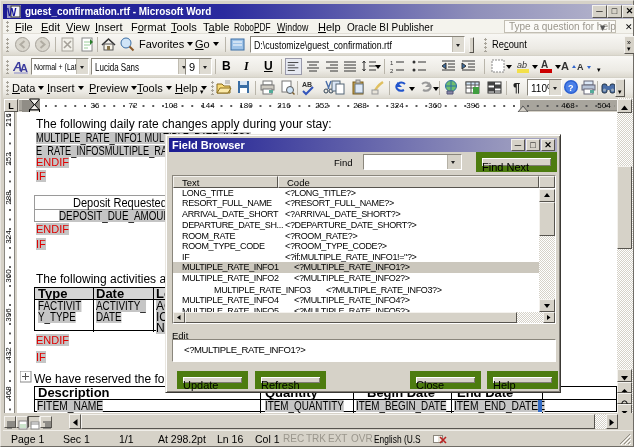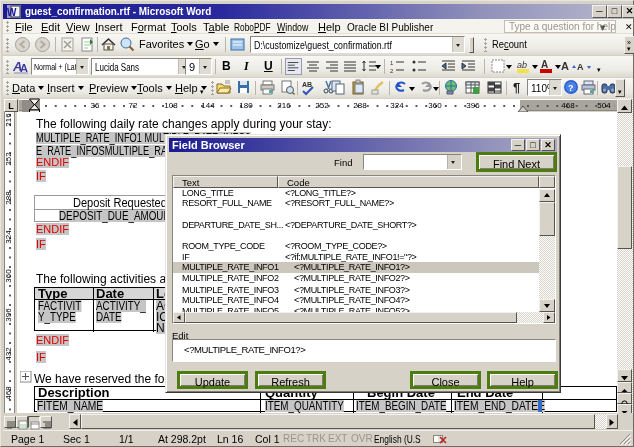--- a/index.html
+++ b/index.html
@@ -53,21 +53,21 @@
 #hscrollrow{position:absolute;left:2px;top:412px;width:630px;height:17px;background:#d6d2c8;}
 #hstrack{position:absolute;left:78px;top:1px;width:537px;height:15px;background:repeating-conic-gradient(#ffffff 0% 25%,#d6d2c8 0% 50%) 0 0/2px 2px;}
 
 #status{position:absolute;left:2px;top:429px;width:630px;height:16px;background:#d6d2c8;font-size:10.5px;color:#000;border-top:1px solid #f0eee9;}
 .st{position:absolute;top:2px;}
 .dim{color:#9a968c;}
 
 #dlg{position:absolute;left:164px;top:133px;width:396px;height:259px;background:#d6d2c8;border:1px solid;border-color:#e9e6e0 #3a3834 #3a3834 #e9e6e0;box-shadow:inset 1px 1px 0 #fff,inset -1px -1px 0 #807c74;font-size:9.5px;}
 #dtitle{position:absolute;left:3px;top:3px;width:388px;height:14px;background:linear-gradient(to right,#1b1b92,#8f8fba 80%,#a9a9c4);color:#fff;font-weight:bold;font-size:11px;line-height:14px;padding-left:3px;}
 .dbtn{position:absolute;width:14px;height:12px;top:1px;background:#d6d2c8;border:1px solid;border-color:#f4f2ee #57544e #57544e #f4f2ee;font-size:9px;color:#000;text-align:center;line-height:10px;}
-.btn{position:absolute;background:#d6d2c8;border:3px solid #4d7c0f;box-shadow:inset 1px 1px 0 #fff,inset -1px -1px 0 #807c74;text-align:center;font-size:11px;}
+.btn{position:absolute;background:#d6d2c8;border:6px solid #4d7c0f;box-shadow:inset 1px 1px 0 #fff,inset -1px -1px 0 #807c74;text-align:left;font-size:11px;}
 #list{position:absolute;left:6px;top:40px;width:384px;height:149px;border:1px solid;border-color:#8a867c #fff #fff #8a867c;background:#fff;overflow:hidden;}
 .lh{position:absolute;top:0;height:12px;background:#d6d2c8;border:1px solid;border-color:#f4f2ee #57544e #57544e #f4f2ee;font-size:9.5px;line-height:11px;padding-left:8px;}
 .lr{position:absolute;left:0px;width:360px;height:11px;line-height:11px;font-size:9px;letter-spacing:-0.35px;white-space:nowrap;padding-left:9px;}
 .lc2{position:absolute;left:112px;}
 </style></head>
 <body>
 <div id="win">
 
   <div id="titlebar">
     <svg class="abs" style="left:4px;top:1px" width="16" height="14">
@@ -539,26 +539,28 @@
     <div class="combo" style="left:197px;top:19px;width:99px;height:16px;">
         <div class="cbtn" style="width:14px;background:#d6d2c8;border-left:1px solid #b5b1a6;"></div>
       </div>
     <div class="btn" style="left:310px;top:17px;width:81px;height:20px;line-height:19px;">Find Next</div>
     <div id="list">
       <div class="lh" style="left:0px;width:105px;">Text</div>
       <div class="lh" style="left:105px;width:261px;">Code</div>
         <div class="lh" style="left:366px;width:16px;"></div>
       <div class="lr" style="top:12px;"><span>LONG_TITLE</span><span class="lc2">&lt;?LONG_TITLE?&gt;</span></div>
       <div class="lr" style="top:22px;"><span>RESORT_FULL_NAME</span><span class="lc2">&lt;?RESORT_FULL_NAME?&gt;</span></div>
+      <div class="lr" style="top:33px;"><span>ARRIVAL_DATE_SHORT</span><span class="lc2">&lt;?ARRIVAL_DATE_SHORT?&gt;</span></div>
       <div class="lr" style="top:44px;"><span>DEPARTURE_DATE_SH...</span><span class="lc2">&lt;?DEPARTURE_DATE_SHORT?&gt;</span></div>
+      <div class="lr" style="top:55px;"><span>ROOM_RATE</span><span class="lc2">&lt;?ROOM_RATE?&gt;</span></div>
       <div class="lr" style="top:65px;"><span>ROOM_TYPE_CODE</span><span class="lc2">&lt;?ROOM_TYPE_CODE?&gt;</span></div>
       <div class="lr" style="top:76px;"><span>IF</span><span class="lc2">&lt;?if:MULTIPLE_RATE_INFO1!="?&gt;</span></div>
       <div class="lr hl" style="top:86px;width:366px;background:#cbc7bd;"><span>MULTIPLE_RATE_INFO1</span><span class="lc2" style="left:121px">&lt;?MULTIPLE_RATE_INFO1?&gt;</span></div>
       <div class="lr" style="top:97px;"><span>MULTIPLE_RATE_INFO2</span><span class="lc2" style="left:121px">&lt;?MULTIPLE_RATE_INFO2?&gt;</span></div>
-      <div class="lr" style="top:109px;"><span>MULTIPLE_RATE_INFO3</span><span class="lc2" style="left:121px">&lt;?MULTIPLE_RATE_INFO3?&gt;</span></div>
+      <div class="lr" style="top:109px;margin-left:32px;"><span>MULTIPLE_RATE_INFO3</span><span class="lc2" style="left:121px">&lt;?MULTIPLE_RATE_INFO3?&gt;</span></div>
       <div class="lr" style="top:119px;"><span>MULTIPLE_RATE_INFO4</span><span class="lc2" style="left:121px">&lt;?MULTIPLE_RATE_INFO4?&gt;</span></div>
       <div class="lr" style="top:130px;clip-path:inset(0 0 5px 0);"><span>MULTIPLE_RATE_INFO5</span><span class="lc2" style="left:121px">&lt;?MULTIPLE_RATE_INFO5?&gt;</span></div>
 
       <div class="abs" style="right:0;top:13px;width:16px;height:123px;background:repeating-conic-gradient(#ffffff 0% 25%,#d6d2c8 0% 50%) 0 0/2px 2px;">
         <div class="sbtn" style="left:0;top:0;width:16px;height:13px;"><svg width="14" height="11">
               <path d="M7 3L10 7H4z" fill="#000"></path>
             </svg></div>
         <div class="sbtn" style="left:0;top:13px;width:16px;height:34px;"></div>
         <div class="sbtn" style="left:0;bottom:0;width:16px;height:13px;"><svg width="14" height="11">
               <path d="M7 8L10 4H4z" fill="#000"></path>

